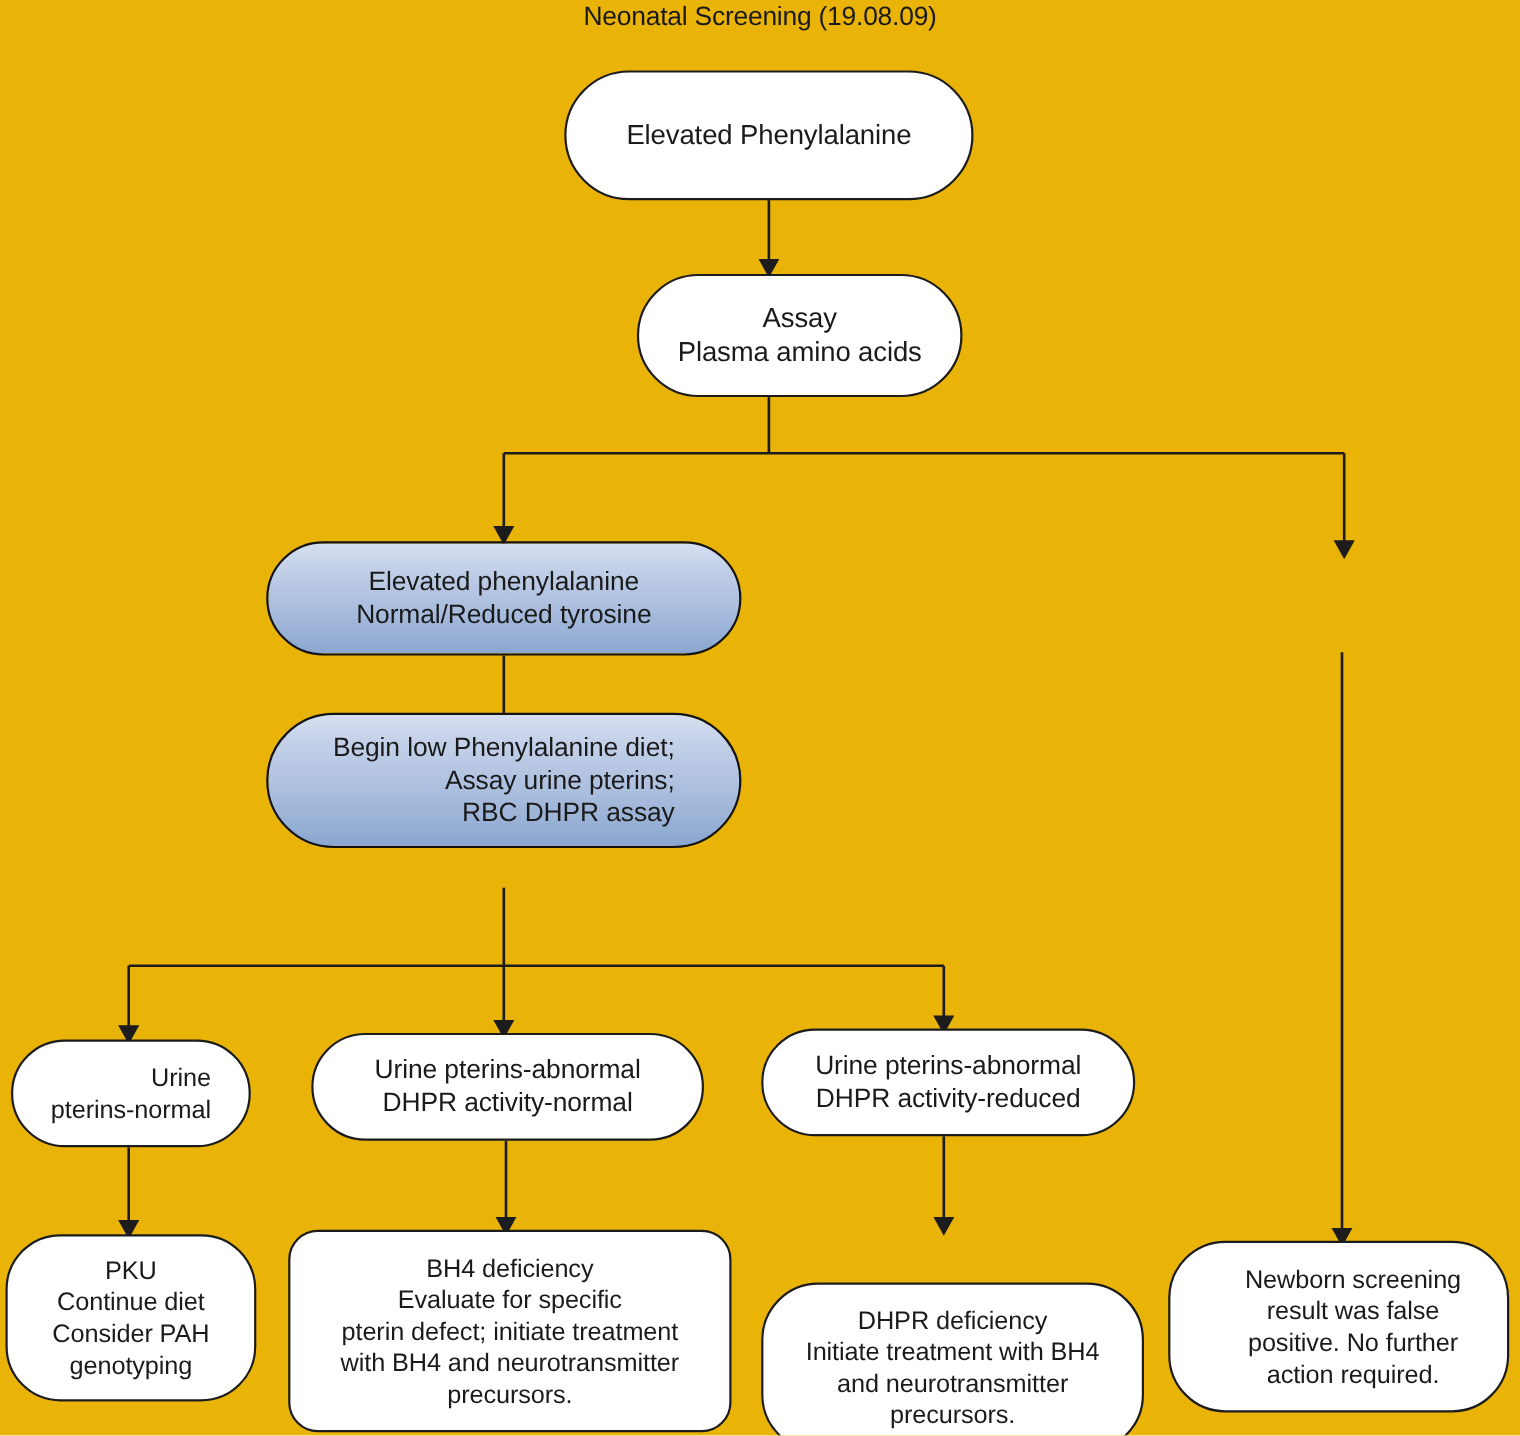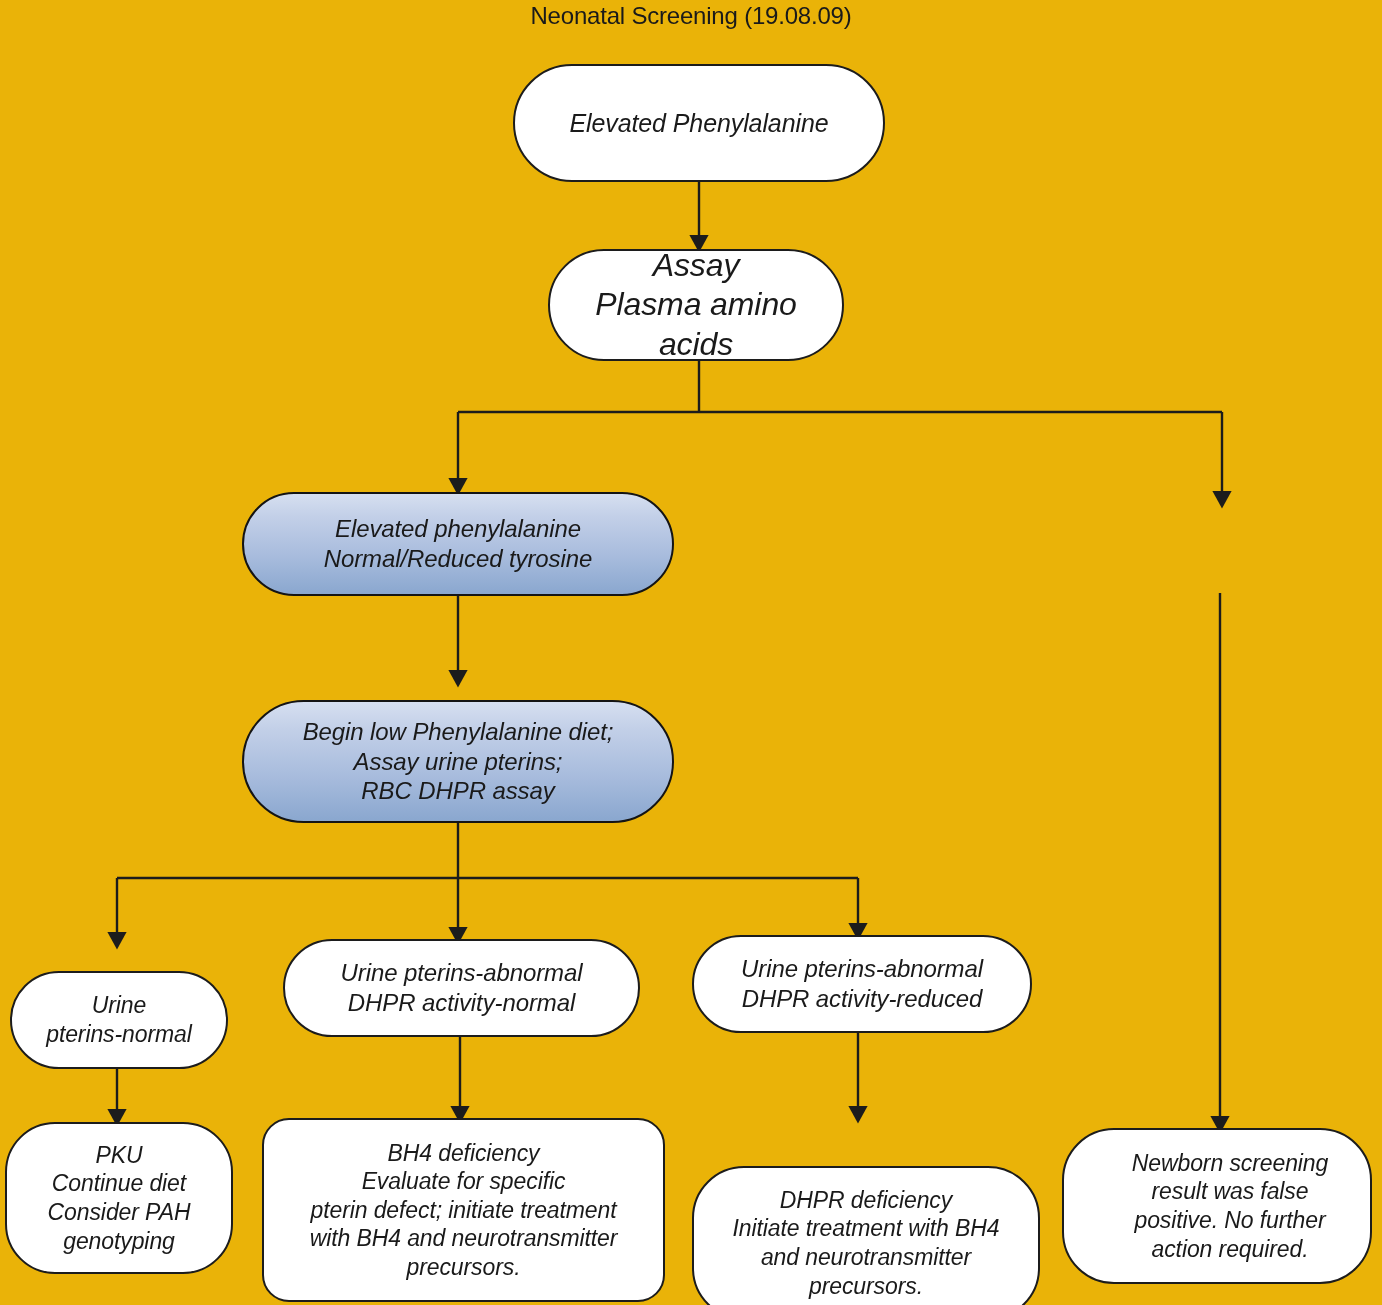--- a/index.html
+++ b/index.html
@@ -36,43 +36,42 @@
     border: 2.2px solid #1c1c1c;
     background: #ffffff;
     z-index: 2;
   }
   .node .label {
     display: block;
     line-height: 1.24;
     padding: 0 8px;
     white-space: pre-line;
     letter-spacing: -0.1px;
-    font-style: italic;
   }
   .node.blue {
     background: linear-gradient(to bottom, #d6dff0 0%, #c3d0e8 22%, #a8bcdd 62%, #8aa7cf 100%);
     border-color: #141414;
   }
   #title {
     position: absolute;
     left: 0;
     top: 2px;
     width: 1382px;
     text-align: center;
     font-size: 24px;
     letter-spacing: -0.2px;
     z-index: 3;
   }
   
   #n-elevated-phe      { left: 513px;  top: 64px;   width: 372px; height: 118px; border-radius: 59px; font-size: 25px; }
-  #n-assay             { left: 548px;  top: 249px;  width: 296px; height: 112px; border-radius: 56px; font-size: 32px; }
+  #n-assay             { left: 579px;  top: 249px;  width: 296px; height: 112px; border-radius: 56px; font-size: 25px; }
   #n-elev-phe-tyr      { left: 242px;  top: 492px;  width: 432px; height: 104px; border-radius: 52px; font-size: 24px; }
   #n-normal            { left: 1098px; top: 505px;  width: 272px; height: 88px;  border-radius: 44px; font-size: 25px; }
-  #n-begin-diet        { left: 242px;  top: 700px;  width: 432px; height: 123px; border-radius: 62px; font-size: 24px; }
-  #n-pterins-normal    { left: 10px;   top: 971px;  width: 218px; height: 98px;  border-radius: 49px; font-size: 23px; }
+  #n-begin-diet        { left: 242px;  top: 648px;  width: 432px; height: 123px; border-radius: 62px; font-size: 24px; text-align: right; }
+  #n-pterins-normal    { left: 10px;   top: 945px;  width: 218px; height: 98px;  border-radius: 49px; font-size: 23px; text-align: right; }
   #n-pterins-abn-dn    { left: 283px;  top: 939px;  width: 357px; height: 98px;  border-radius: 49px; font-size: 24px; }
   #n-pterins-abn-dr    { left: 692px;  top: 935px;  width: 340px; height: 98px;  border-radius: 49px; font-size: 24px; }
   #n-pku               { left: 5px;    top: 1122px; width: 228px; height: 152px; border-radius: 50px; font-size: 23px; text-align: center; }
   #n-bh4-def           { left: 262px;  top: 1118px; width: 403px; height: 184px; border-radius: 27px; font-size: 23px; }
   #n-dhpr-def          { left: 692px;  top: 1118px; width: 348px; height: 154px; border-radius: 52px; font-size: 23px; margin-top: 48px; }
   #n-newborn-false-pos { left: 1062px; top: 1128px; width: 310px; height: 156px; border-radius: 52px; font-size: 23px; padding-left: 26px; }
 </style>
 </head>
 <body>
 

